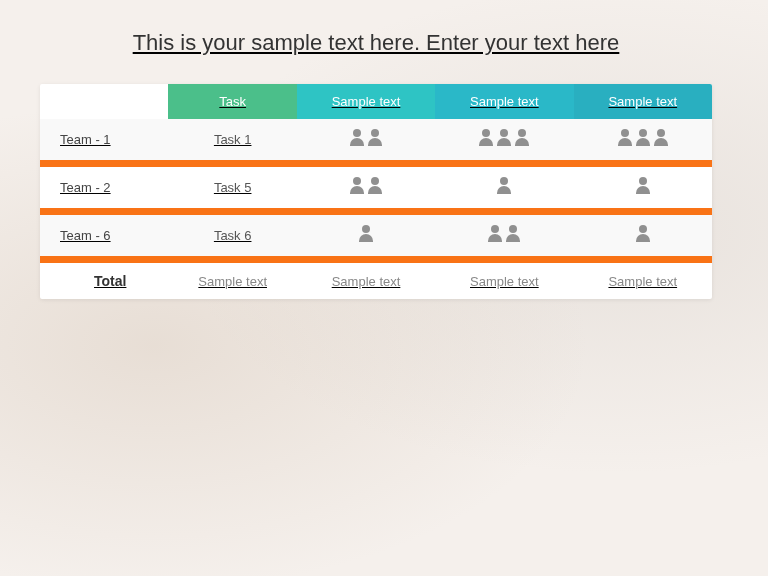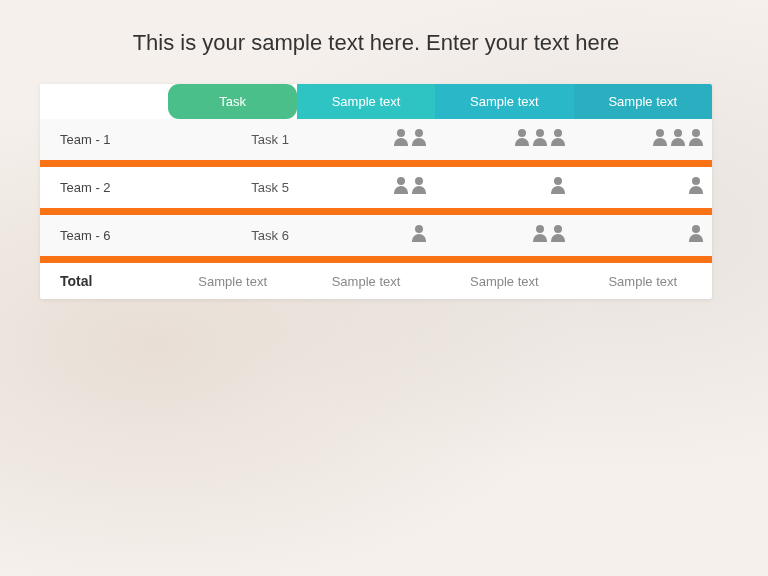--- a/index.html
+++ b/index.html
@@ -19,20 +19,21 @@
       background: 
         radial-gradient(ellipse at 20% 60%, rgba(200,180,160,0.3) 0%, transparent 50%),
         radial-gradient(ellipse at 80% 40%, rgba(180,170,160,0.2) 0%, transparent 50%);
       z-index: 0;
     }
 
     .container {
       position: relative;
       z-index: 1;
       padding: 30px 56px 20px 40px;
+      text-decoration: underline;
     }
 
     .title {
       font-size: 22px;
       color: #333;
       font-weight: 400;
       margin-bottom: 28px;
       text-align: center;
     }
 
@@ -57,21 +58,20 @@
     }
 
     thead tr th:first-child {
       background: transparent;
       width: 130px;
     }
 
     thead tr th.col-task {
       background: #4bbf8a;
       width: 130px;
-      border-radius: 11px;
     }
 
     thead tr th.col-s1 {
       background: #2ec4c4;
       width: 140px;
     }
 
     thead tr th.col-s2 {
       background: #2ab8c8;
       width: 140px;
@@ -89,21 +89,21 @@
     tbody tr:nth-child(odd) {
       background: #f9f9f9;
     }
 
     tbody tr:nth-child(even) {
       background: #ffffff;
     }
 
     tbody tr td {
       padding: 10px 8px;
-      text-align: right;
+      text-align: center;
       font-size: 13px;
       color: #444;
     }
 
     tbody tr td:first-child {
       text-align: left;
       padding-left: 20px;
       font-size: 13px;
       color: #444;
     }
@@ -114,21 +114,21 @@
 
     tfoot tr td {
       padding: 10px 8px;
       text-align: center;
       font-size: 13px;
       color: #888;
       border-top: 2.5px solid #555;
     }
 
     tfoot tr td:first-child {
-      text-align: left;
+      text-align: center;
       padding-left: 20px;
       font-weight: 700;
       color: #333;
       font-size: 14px;
     }
 
     .icons-group {
       display: inline-flex;
       gap: 2px;
       align-items: center;

